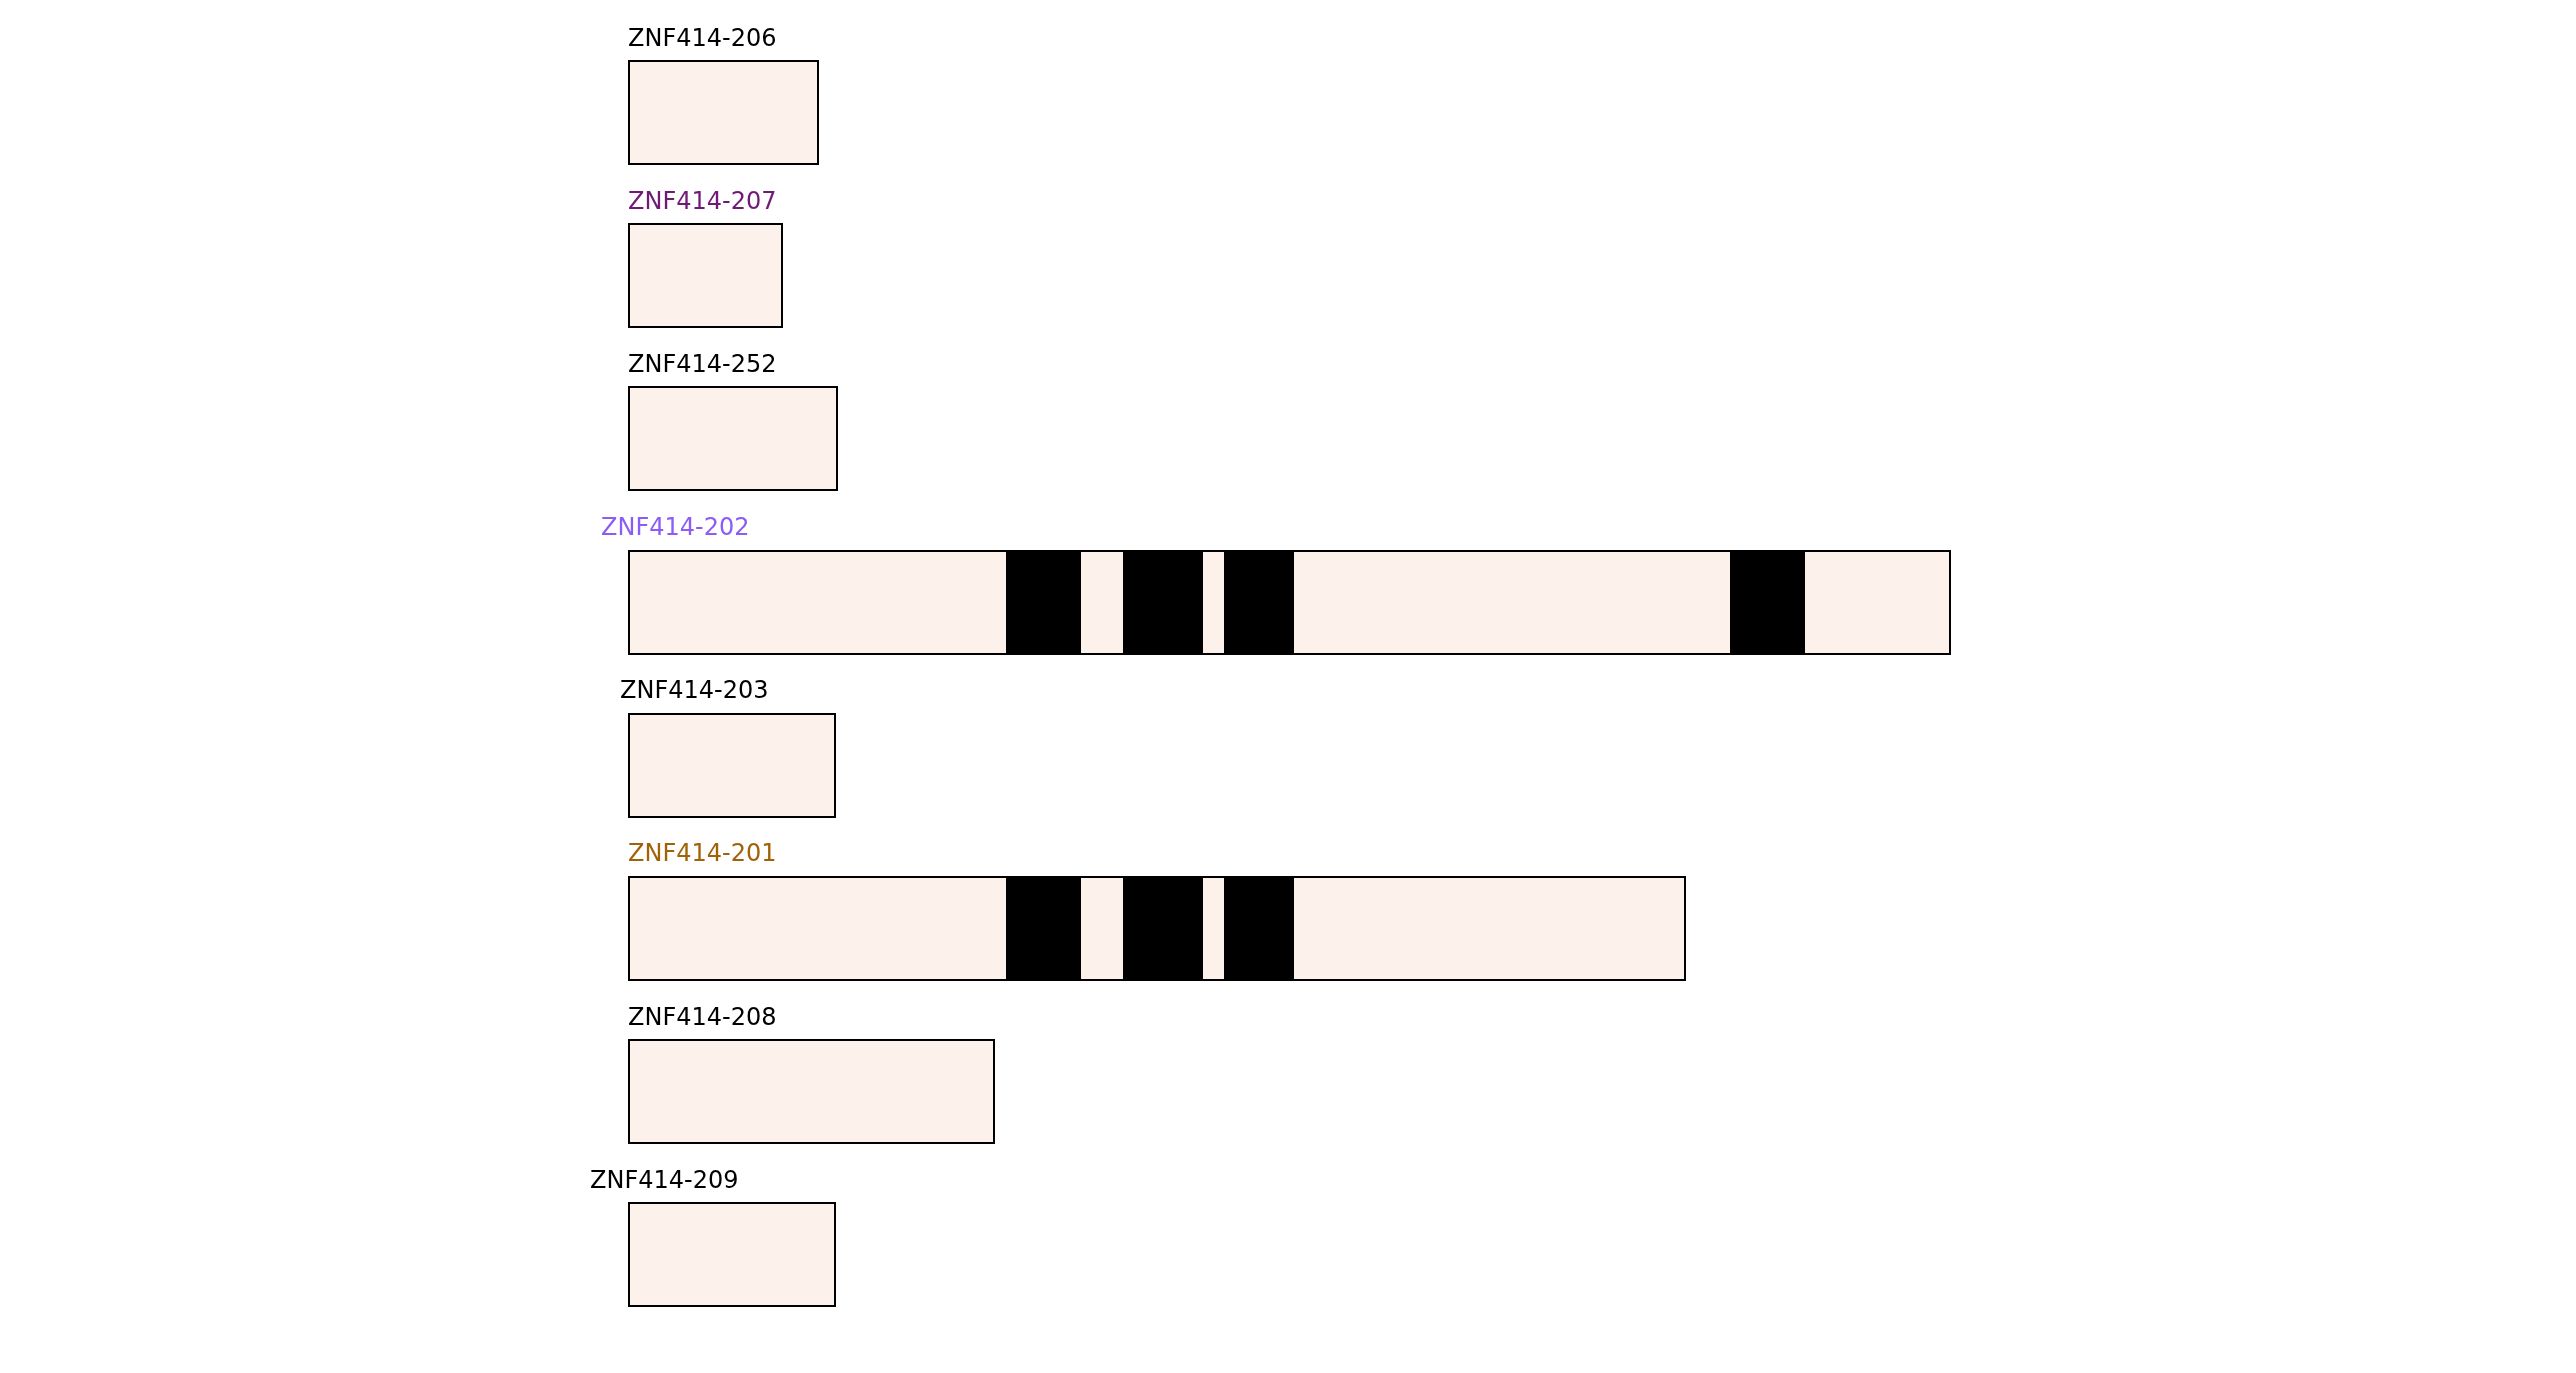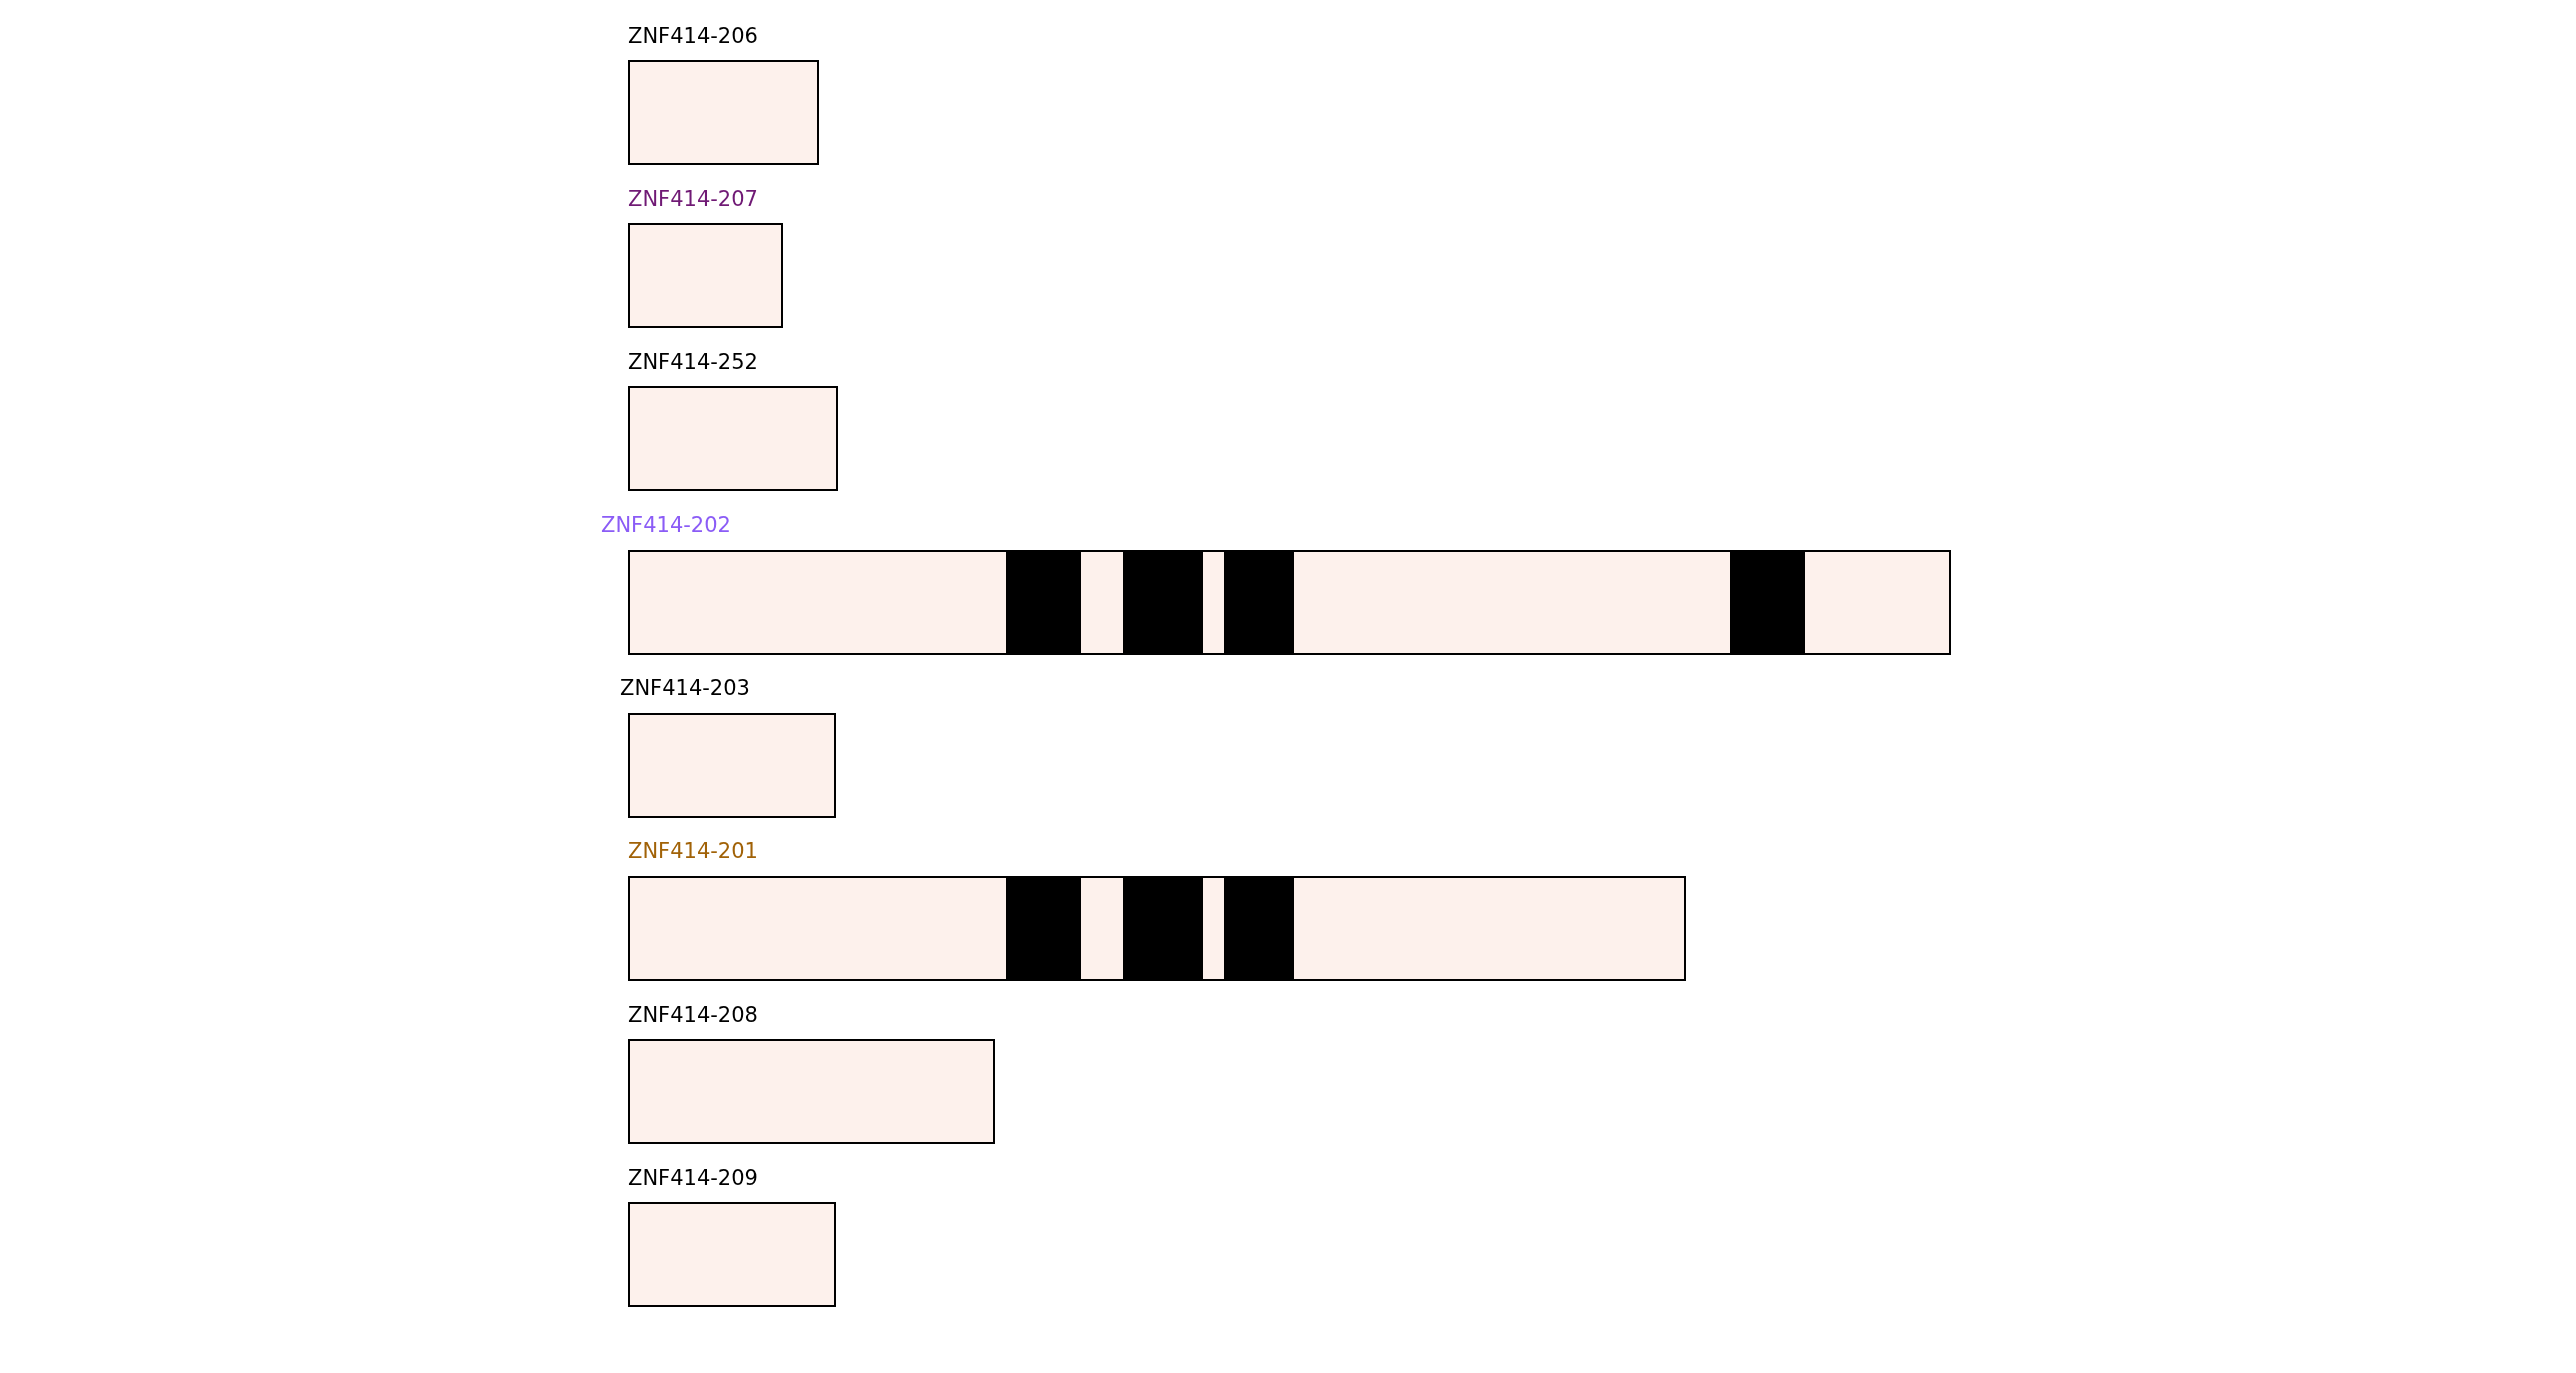--- a/index.html
+++ b/index.html
@@ -19,21 +19,21 @@
     left: 0; top: 0;
     width: 2576px;
     height: 1374px;
   }
   .transcript-row {
     position: absolute;
     left: 0;
   }
   .transcript-label {
     position: absolute;
-    font-size: 21px;
+    font-size: 24px;
     font-family: "DejaVu Sans", sans-serif;
     color: #000000;
     white-space: nowrap;
     letter-spacing: 0px;
     line-height: 1;
   }
   .transcript-track {
     position: absolute;
     box-sizing: border-box;
     border: 2.6px solid #000000;
@@ -81,17 +81,17 @@
         <div class="exon-block" style="left: 376px; width: 75px; background: rgb(0, 0, 0);"></div>
         <div class="exon-block" style="left: 493px; width: 80px; background: rgb(0, 0, 0);"></div>
         <div class="exon-block" style="left: 594px; width: 70px; background: rgb(0, 0, 0);"></div>
       </div>
     </div>
     <div class="transcript-row">
       <div class="transcript-label" style="left: 628px; top: 1005px; color: rgb(0, 0, 0);">ZNF414-208</div>
       <div class="transcript-track" style="left: 628px; top: 1039px; width: 367px; height: 105px; background: rgb(253, 241, 236); border-color: rgb(0, 0, 0);"></div>
     </div>
     <div class="transcript-row">
-      <div class="transcript-label" style="left: 628px; top: 1168px; color: rgb(0, 0, 0);">ZNF414-209</div>
+      <div class="transcript-label" style="left: 590px; top: 1168px; color: rgb(0, 0, 0);">ZNF414-209</div>
       <div class="transcript-track" style="left: 628px; top: 1202px; width: 208px; height: 105px; background: rgb(253, 241, 236); border-color: rgb(0, 0, 0);"></div>
     </div>
   </div>
 
 
 </body></html>

